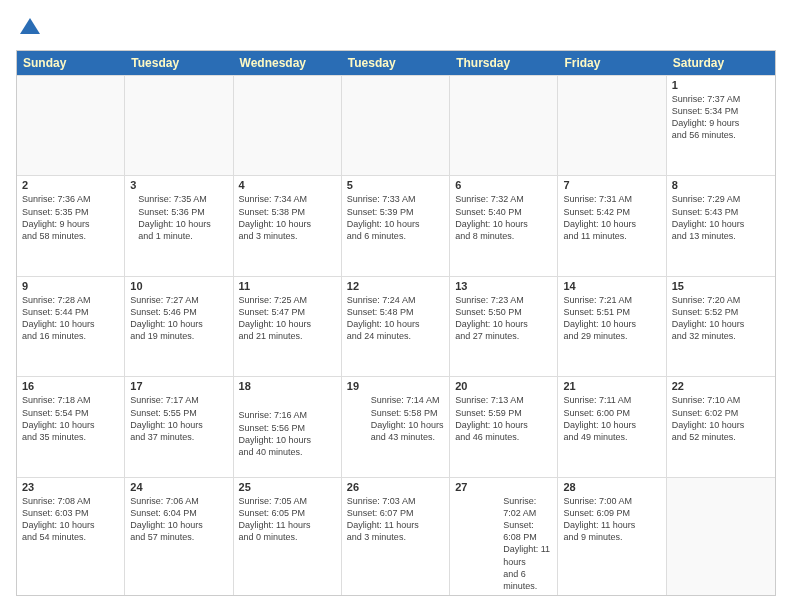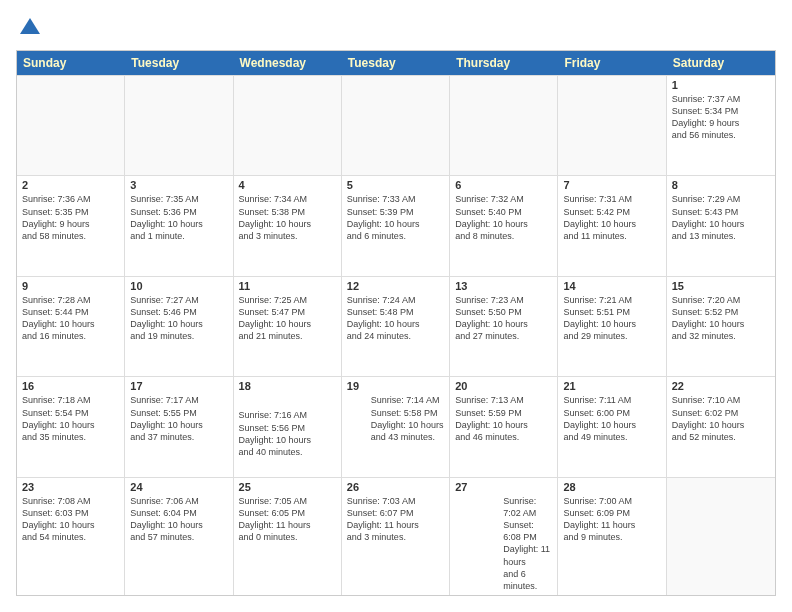--- a/index.html
+++ b/index.html
@@ -164,21 +164,21 @@
         <div class="cal-row">
           <div class="cal-cell">
             <div class="day-num">2</div>
             <div class="day-info" style="white-space: pre-line;">Sunrise: 7:36 AM
 Sunset: 5:35 PM
 Daylight: 9 hours
 and 58 minutes.</div>
           </div>
           <div class="cal-cell">
             <div class="day-num">3</div>
-            <div class="day-info" style="white-space: pre-line;">Sunrise: 7:35 AM
+            <div class="day-info" style="white-space: pre-line; margin-left: 8px;">Sunrise: 7:35 AM
 Sunset: 5:36 PM
 Daylight: 10 hours
 and 1 minute.</div>
           </div>
           <div class="cal-cell">
             <div class="day-num">4</div>
             <div class="day-info" style="white-space: pre-line;">Sunrise: 7:34 AM
 Sunset: 5:38 PM
 Daylight: 10 hours
 and 3 minutes.</div>

